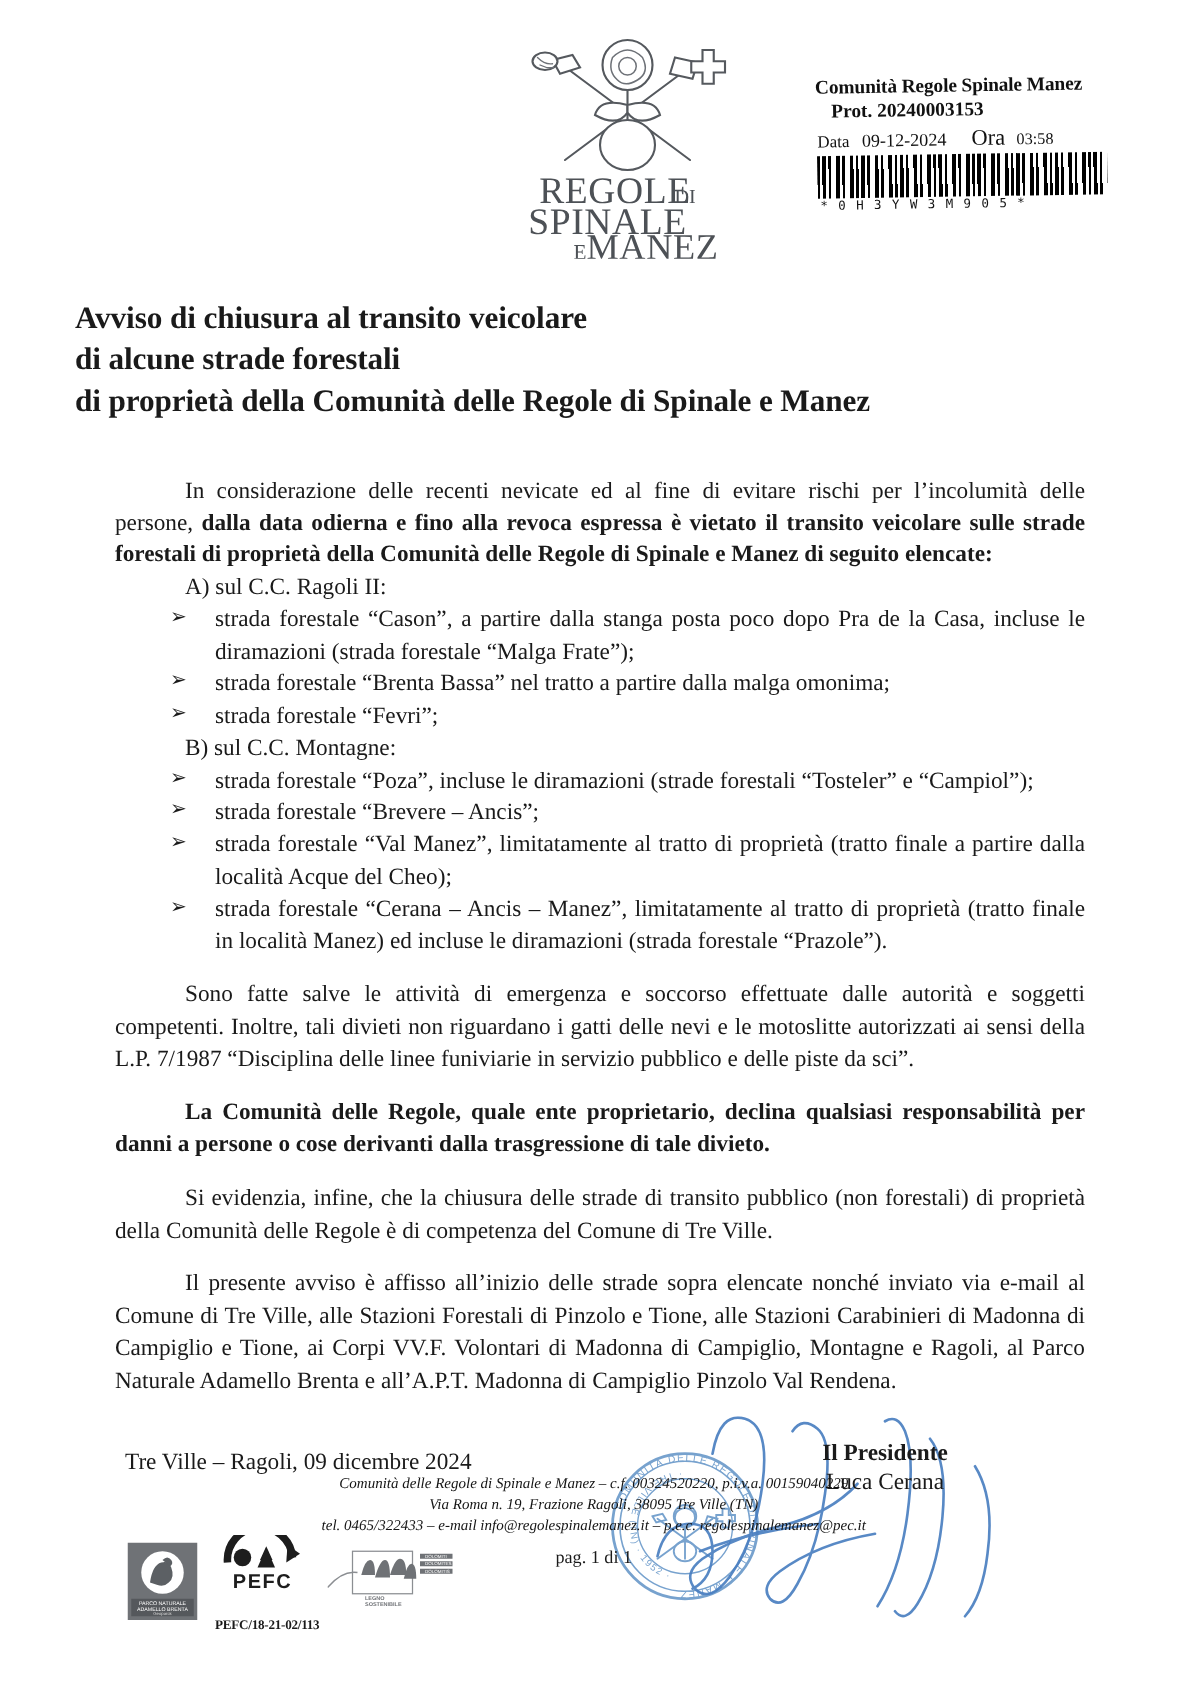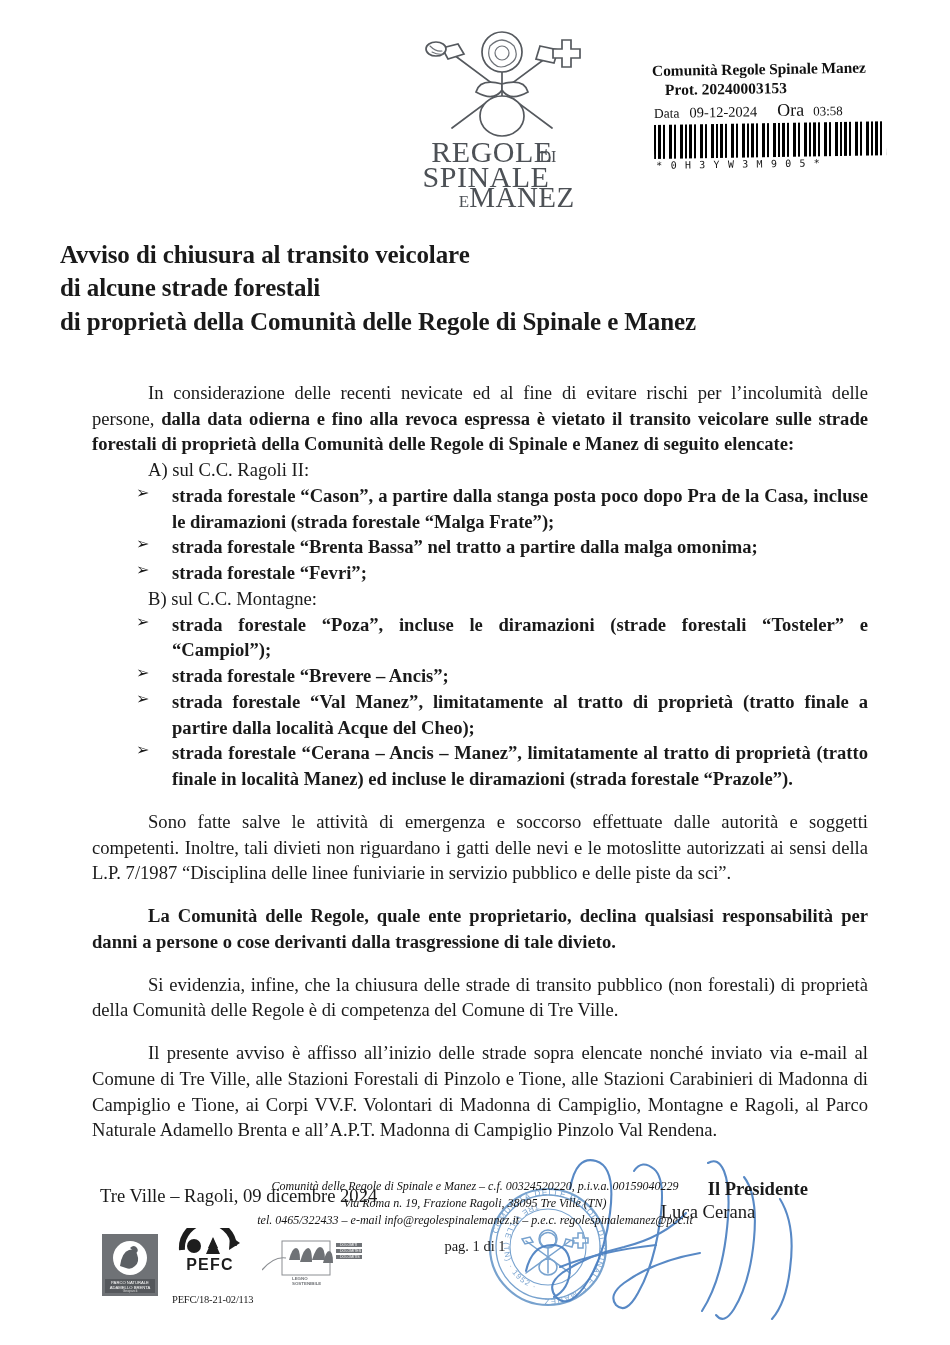--- a/index.html
+++ b/index.html
@@ -136,21 +136,20 @@
 
   .list-head {
     margin-top: 1px;
     text-indent: 0;
     text-align: left;
   }
   ul.arrow-list {
     list-style: none;
     margin: 0;
     padding: 0 0 0 44px;
-    font-weight: bold;
   }
   ul.arrow-list li {
     position: relative;
     padding-left: 36px;
     text-align: justify;
     margin: 0;
   }
   ul.arrow-list li::before {
     content: "\27A2";
     position: absolute;
@@ -177,21 +176,20 @@
     position: absolute;
     left: 516px;
     top: 0px;
     text-align: center;
     width: 200px;
   }
   .sig-title {
     font-weight: bold;
     font-size: 18.6px;
     line-height: 1.25;
-    text-align: right;
   }
   .sig-name {
     font-size: 18.6px;
     line-height: 1.25;
   }
   .round-stamp {
     position: absolute;
     left: 390px;
     top: 4px;
     width: 132px;
@@ -234,20 +232,21 @@
     gap: 14px;
   }
   .logo-pnab { width: 56px; }
   .logo-pefc { width: 76px; text-align: center; }
   .pefc-code {
     font-size: 10.5px;
     margin-top: 16px;
     color: #1a1a1a;
     white-space: nowrap;
     letter-spacing: -0.2px;
+    font-weight: bold;
   }
   .logo-dolomiti { width: 104px; }
 
   .page-num {
     position: absolute;
     left: 0;
     right: 0;
     top: 68px;
     text-align: center;
     font-size: 14.5px;

